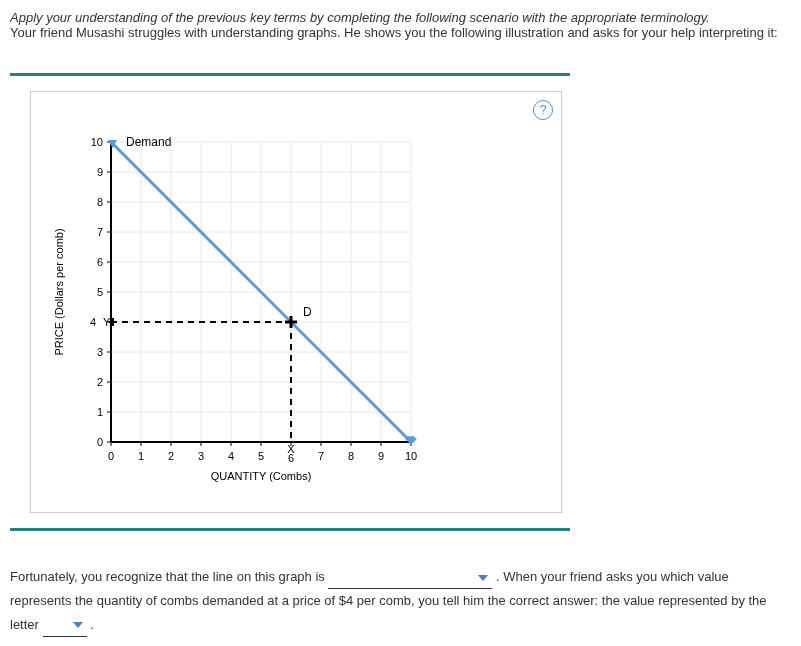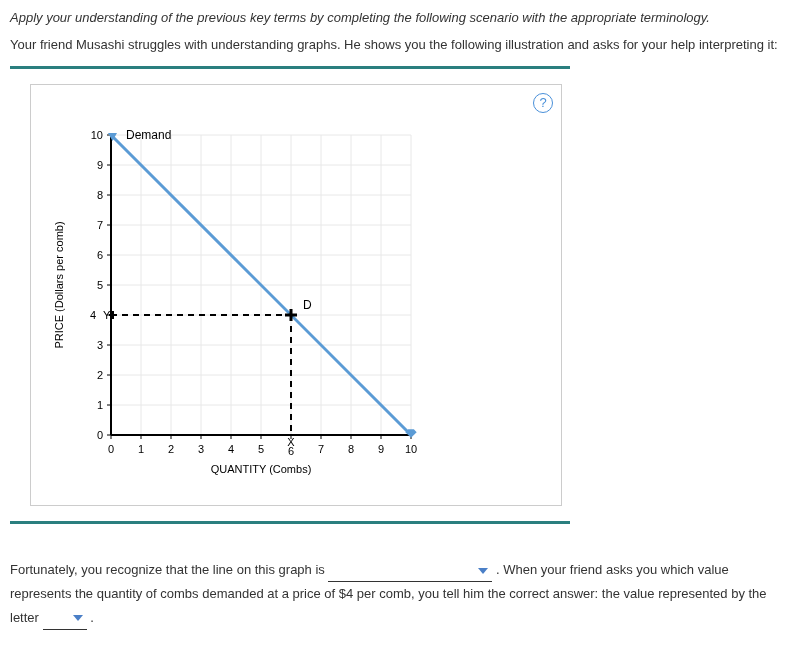--- a/index.html
+++ b/index.html
@@ -4,24 +4,23 @@
   <style>
     body {
       margin: 0;
       padding: 10px;
       font-family: Arial, sans-serif;
       font-size: 13px;
       color: #333;
     }
     .instructions {
       font-style: italic;
-      margin-bottom: 12px;
     }
     .scenario-intro {
-      margin-bottom: 14px;
+      margin-bottom: 33px;
     }
     .chart-container {
       border-top: 3px solid #2a7f7f;
       border-bottom: 3px solid #2a7f7f;
       padding: 10px 0 10px 0;
       margin: 10px 0 30px 0;
       width: 560px;
     }
     .chart-box {
       border: 1px solid #ccc;

